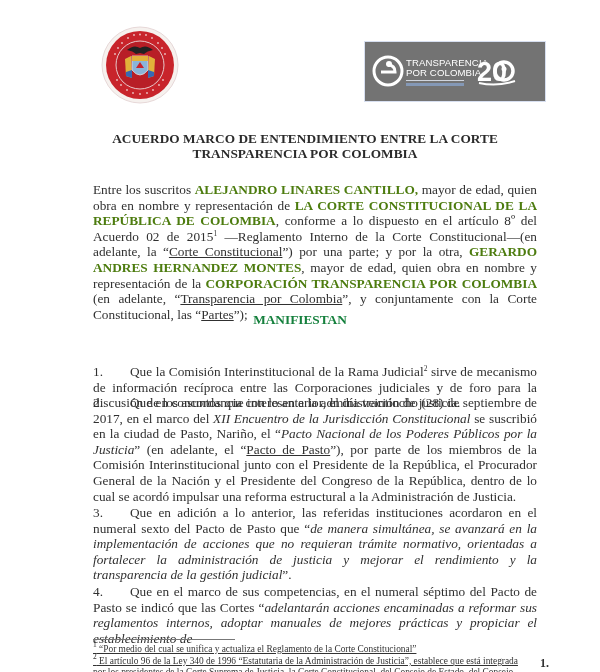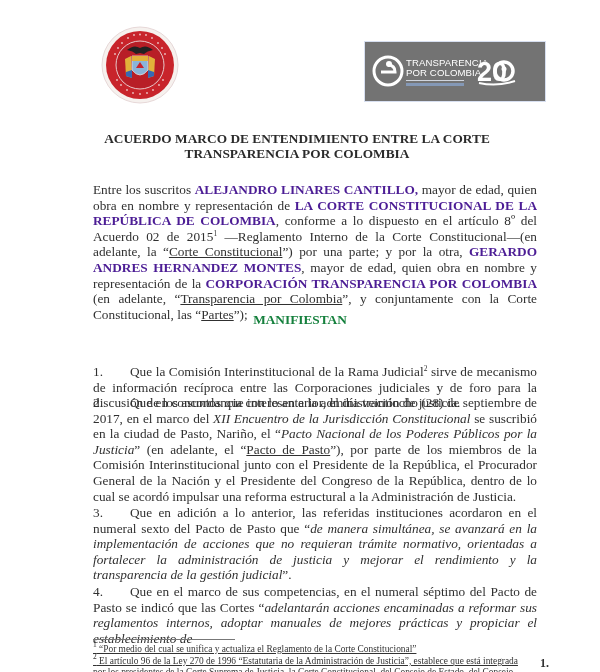--- a/index.html
+++ b/index.html
@@ -33,32 +33,32 @@
     .tpc-underline {
       position: absolute; left: 41px; top: 38px; width: 58px; height: 1px; background: #e6ecf8; opacity: 0.8;
     }
     .tpc-tagline {
       position: absolute; left: 41px; top: 41px; width: 58px; height: 3px; background: #8fb0e3; opacity: 0.6;
     }
     .tpc-20 { position: absolute; left: 112px; top: 11px; width: 40px; height: 36px; }
 
     
     .title {
-      position: absolute; left: 57px; top: 131px; width: 480px;
+      position: absolute; left: 65px; top: 131px; width: 480px;
       text-align: center; font-weight: bold; font-size: 13.3px; line-height: 15.4px;
       color: #2b2b2b; letter-spacing: 0.05px;
     }
     .title span { display: block; }
 
     
     .para {
       position: absolute; left: 93px; width: 444px;
       font-size: 13.3px; line-height: 15.6px; text-align: justify; color: #303030;
     }
-    .para b { color: #4c1d95; }
+    .para b { color: #4d7c0f; }
     .u { text-decoration: underline; }
     sup { font-size: 7.5px; line-height: 0; vertical-align: 5px; }
     .num { display: inline-block; width: 37px; }
 
     .heading {
       position: absolute; left: 60px; top: 312px; width: 480px;
       text-align: center; font-weight: bold; font-size: 13.3px; color: #15803d;
     }
 
     
@@ -163,18 +163,18 @@
     <span class="num">3.</span><span>Que en adición a lo anterior, las referidas instituciones acordaron en el numeral sexto del Pacto de Pasto que “</span><i>de manera simultánea, se avanzará en la implementación de acciones que no requieran trámite normativo, orientadas a fortalecer la administración de justicia y mejorar el rendimiento y la transparencia de la gestión judicial</i><span>”.</span>
   </div>
 
   <div class="para" style="top:576px;margin-top:8px;">
     <span class="num">4.</span><span>Que en el marco de sus competencias, en el numeral séptimo del Pacto de Pasto se indicó que las Cortes “</span><i>adelantarán acciones encaminadas a reformar sus reglamentos internos, adoptar manuales de mejores prácticas y propiciar el establecimiento de</i>
   </div>
 
   <div class="fn-rule"></div>
   <div class="footnotes">
     <div><sup>1</sup><span> “Por medio del cual se unifica y actualiza el Reglamento de la Corte Constitucional”</span></div>
-    <div><sup>2</sup><span> El artículo 96 de la Ley 270 de 1996 “Estatutaria de la Administración de Justicia”, establece que está integrada</span></div>
+    <div><sup>2</sup><span> El artículo 96 de la Ley 340 de 1996 “Estatutaria de la Administración de Justicia”, establece que está integrada</span></div>
     <div><span>por los presidentes de la Corte Suprema de Justicia, la Corte Constitucional, del Consejo de Estado, del Consejo</span></div>
   </div>
 
   <div class="page-number">1.</div>
 </div>
 
 </body></html>

